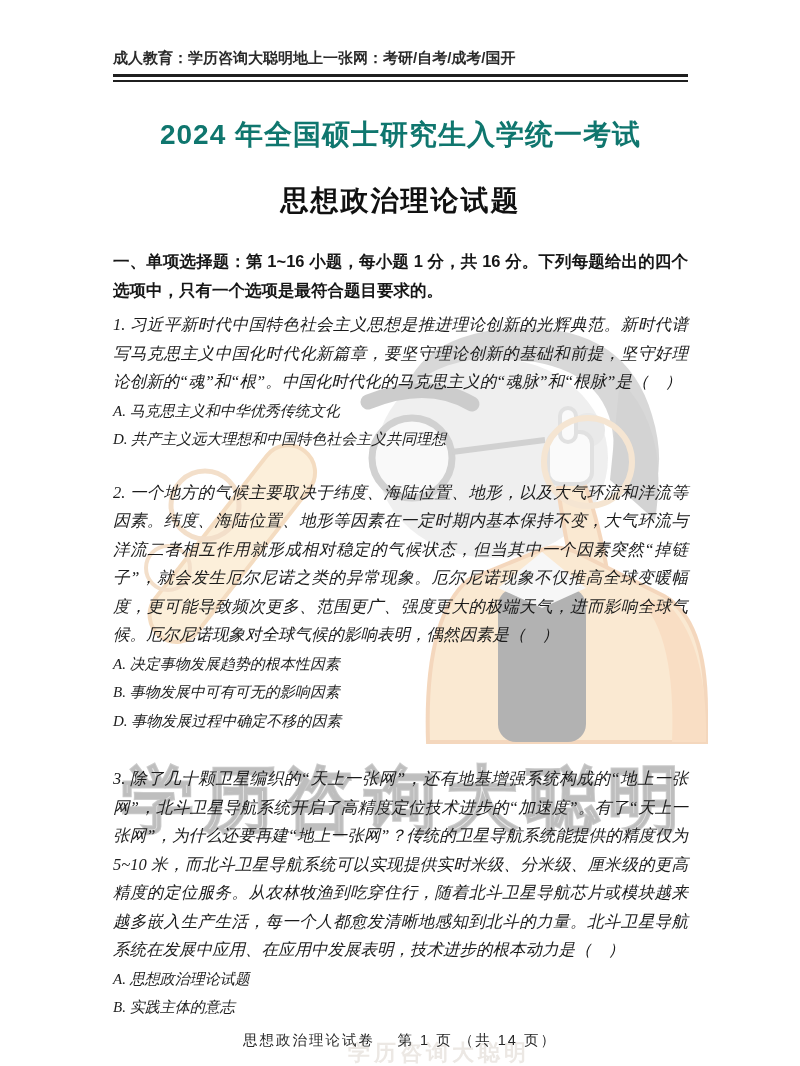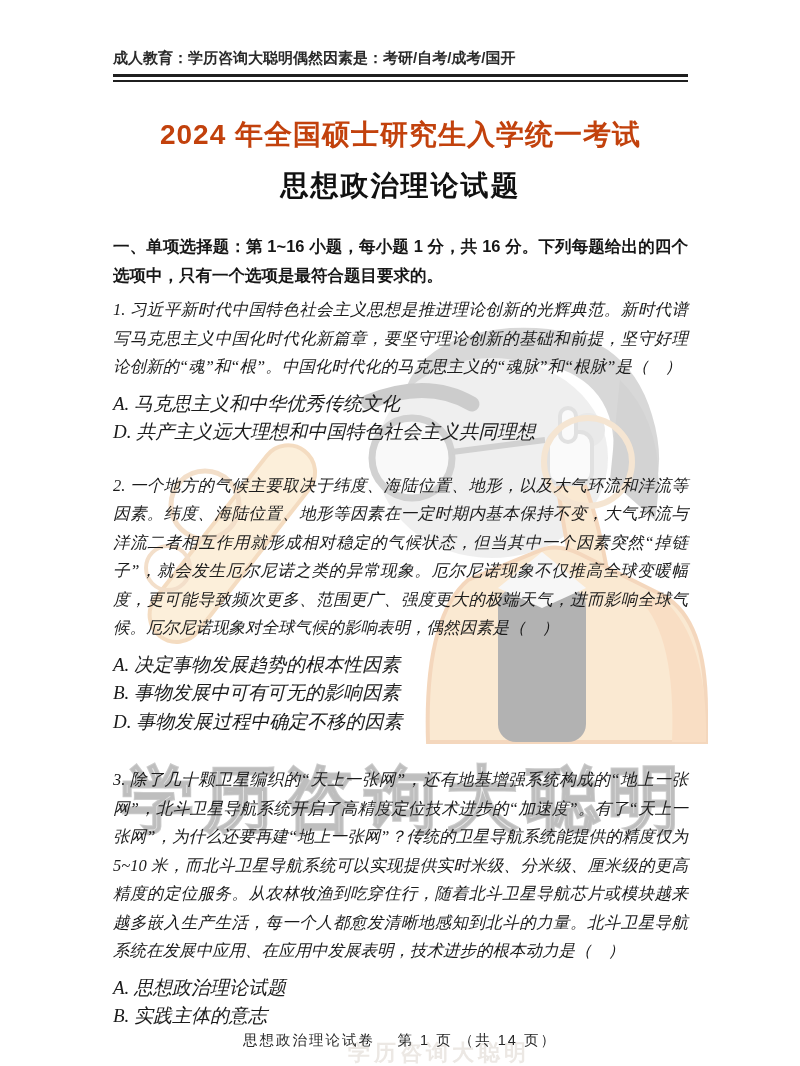--- a/index.html
+++ b/index.html
@@ -1,29 +1,29 @@
 <!DOCTYPE html>
 <html><head>
 <meta charset="utf-8">
 <style>
   html,body{margin:0;padding:0;background:#e9e9e9;}
   .page{position:relative;width:800px;height:1066px;margin:0 auto;background:#ffffff;overflow:hidden;
         font-family:"Liberation Sans", sans-serif;color:#1d1d1d;}
   .content{position:absolute;left:113px;width:575px;top:0;z-index:2;}
   .header-row{display:flex;justify-content:flex-start;margin-top:49px;font-size:15px;font-weight:600;color:#2a2a2a;}
   .double-rule{margin-top:6px;height:3px;border-top:3px solid #1f1f1f;border-bottom:2px solid #1f1f1f;}
-  .title{margin-top:34px;text-align:center;font-size:28px;font-weight:800;letter-spacing:1px;color:#c2410c;}
-  .subtitle{margin-top:13px;text-align:center;font-size:28px;font-weight:800;letter-spacing:2px;color:#111;}
+  .title{margin-top:34px;text-align:center;font-size:28px;font-weight:800;letter-spacing:1px;color:#0f766e;}
+  .subtitle{margin-top:28px;text-align:center;font-size:28px;font-weight:800;letter-spacing:2px;color:#111;}
   .section-intro{margin-top:27px;font-size:16.5px;font-weight:bold;line-height:29px;text-align:justify;color:#161616;}
   .stem{font-family:"Liberation Serif", serif;font-style:italic;font-size:16.5px;line-height:28.5px;
         text-align:justify;color:#1b1b1b;}
   .stem.q1{margin-top:6px;}
   .stem.q2{margin-top:25px;}
   .stem.q3{margin-top:30px;}
-  .options{font-family:"Liberation Serif", serif;font-style:italic;font-size:19px;line-height:28.5px;color:#1b1b1b;margin-top:8px;}
+  .options{font-family:"Liberation Serif", serif;font-style:italic;font-size:15px;line-height:28.5px;color:#1b1b1b;}
   .footer{position:absolute;bottom:16px;left:0;width:100%;text-align:center;font-size:14.5px;
           letter-spacing:2px;color:#262626;z-index:2;}
   
   .wm-layer{position:absolute;inset:0;z-index:0;pointer-events:none;text-align:center;}
   .wm-text{position:absolute;top:752px;left:118px;width:575px;white-space:nowrap;overflow:hidden;
            font-size:72px;font-weight:bold;letter-spacing:9px;
            color:rgba(175,175,175,0.30);-webkit-text-stroke:2px rgba(140,140,140,0.45);}
   .wm-text-bottom{position:absolute;top:1038px;left:348px;white-space:nowrap;overflow:hidden;height:28px;
            font-size:22px;font-weight:bold;letter-spacing:4px;color:rgba(170,150,130,0.22);}
 </style>
@@ -68,21 +68,21 @@
       </g>
     </svg>
     <div class="wm-text">学历咨询大聪明</div>
     <div class="wm-text-bottom">学历咨询大聪明</div>
   </div>
 
   <div class="content">
 
     <div class="header-row">
       <span>成人教育：学历咨询大聪明</span>
-      <span>偶然因素是：考研/自考/成考/国开</span>
+      <span>地上一张网：考研/自考/成考/国开</span>
     </div>
     <div class="double-rule"></div>
 
     <div class="title">2024 年全国硕士研究生入学统一考试</div>
     <div class="subtitle">思想政治理论试题</div>
 
     <div class="section-intro">一、单项选择题：第 1~16 小题，每小题 1 分，共 16 分。下列每题给出的四个选项中，只有一个选项是最符合题目要求的。</div>
 
     <div class="stem q1">1. 习近平新时代中国特色社会主义思想是推进理论创新的光辉典范。新时代谱写马克思主义中国化时代化新篇章，要坚守理论创新的基础和前提，坚守好理论创新的“魂”和“根”。中国化时代化的马克思主义的“魂脉”和“根脉”是（　）</div>
     <div class="options">

